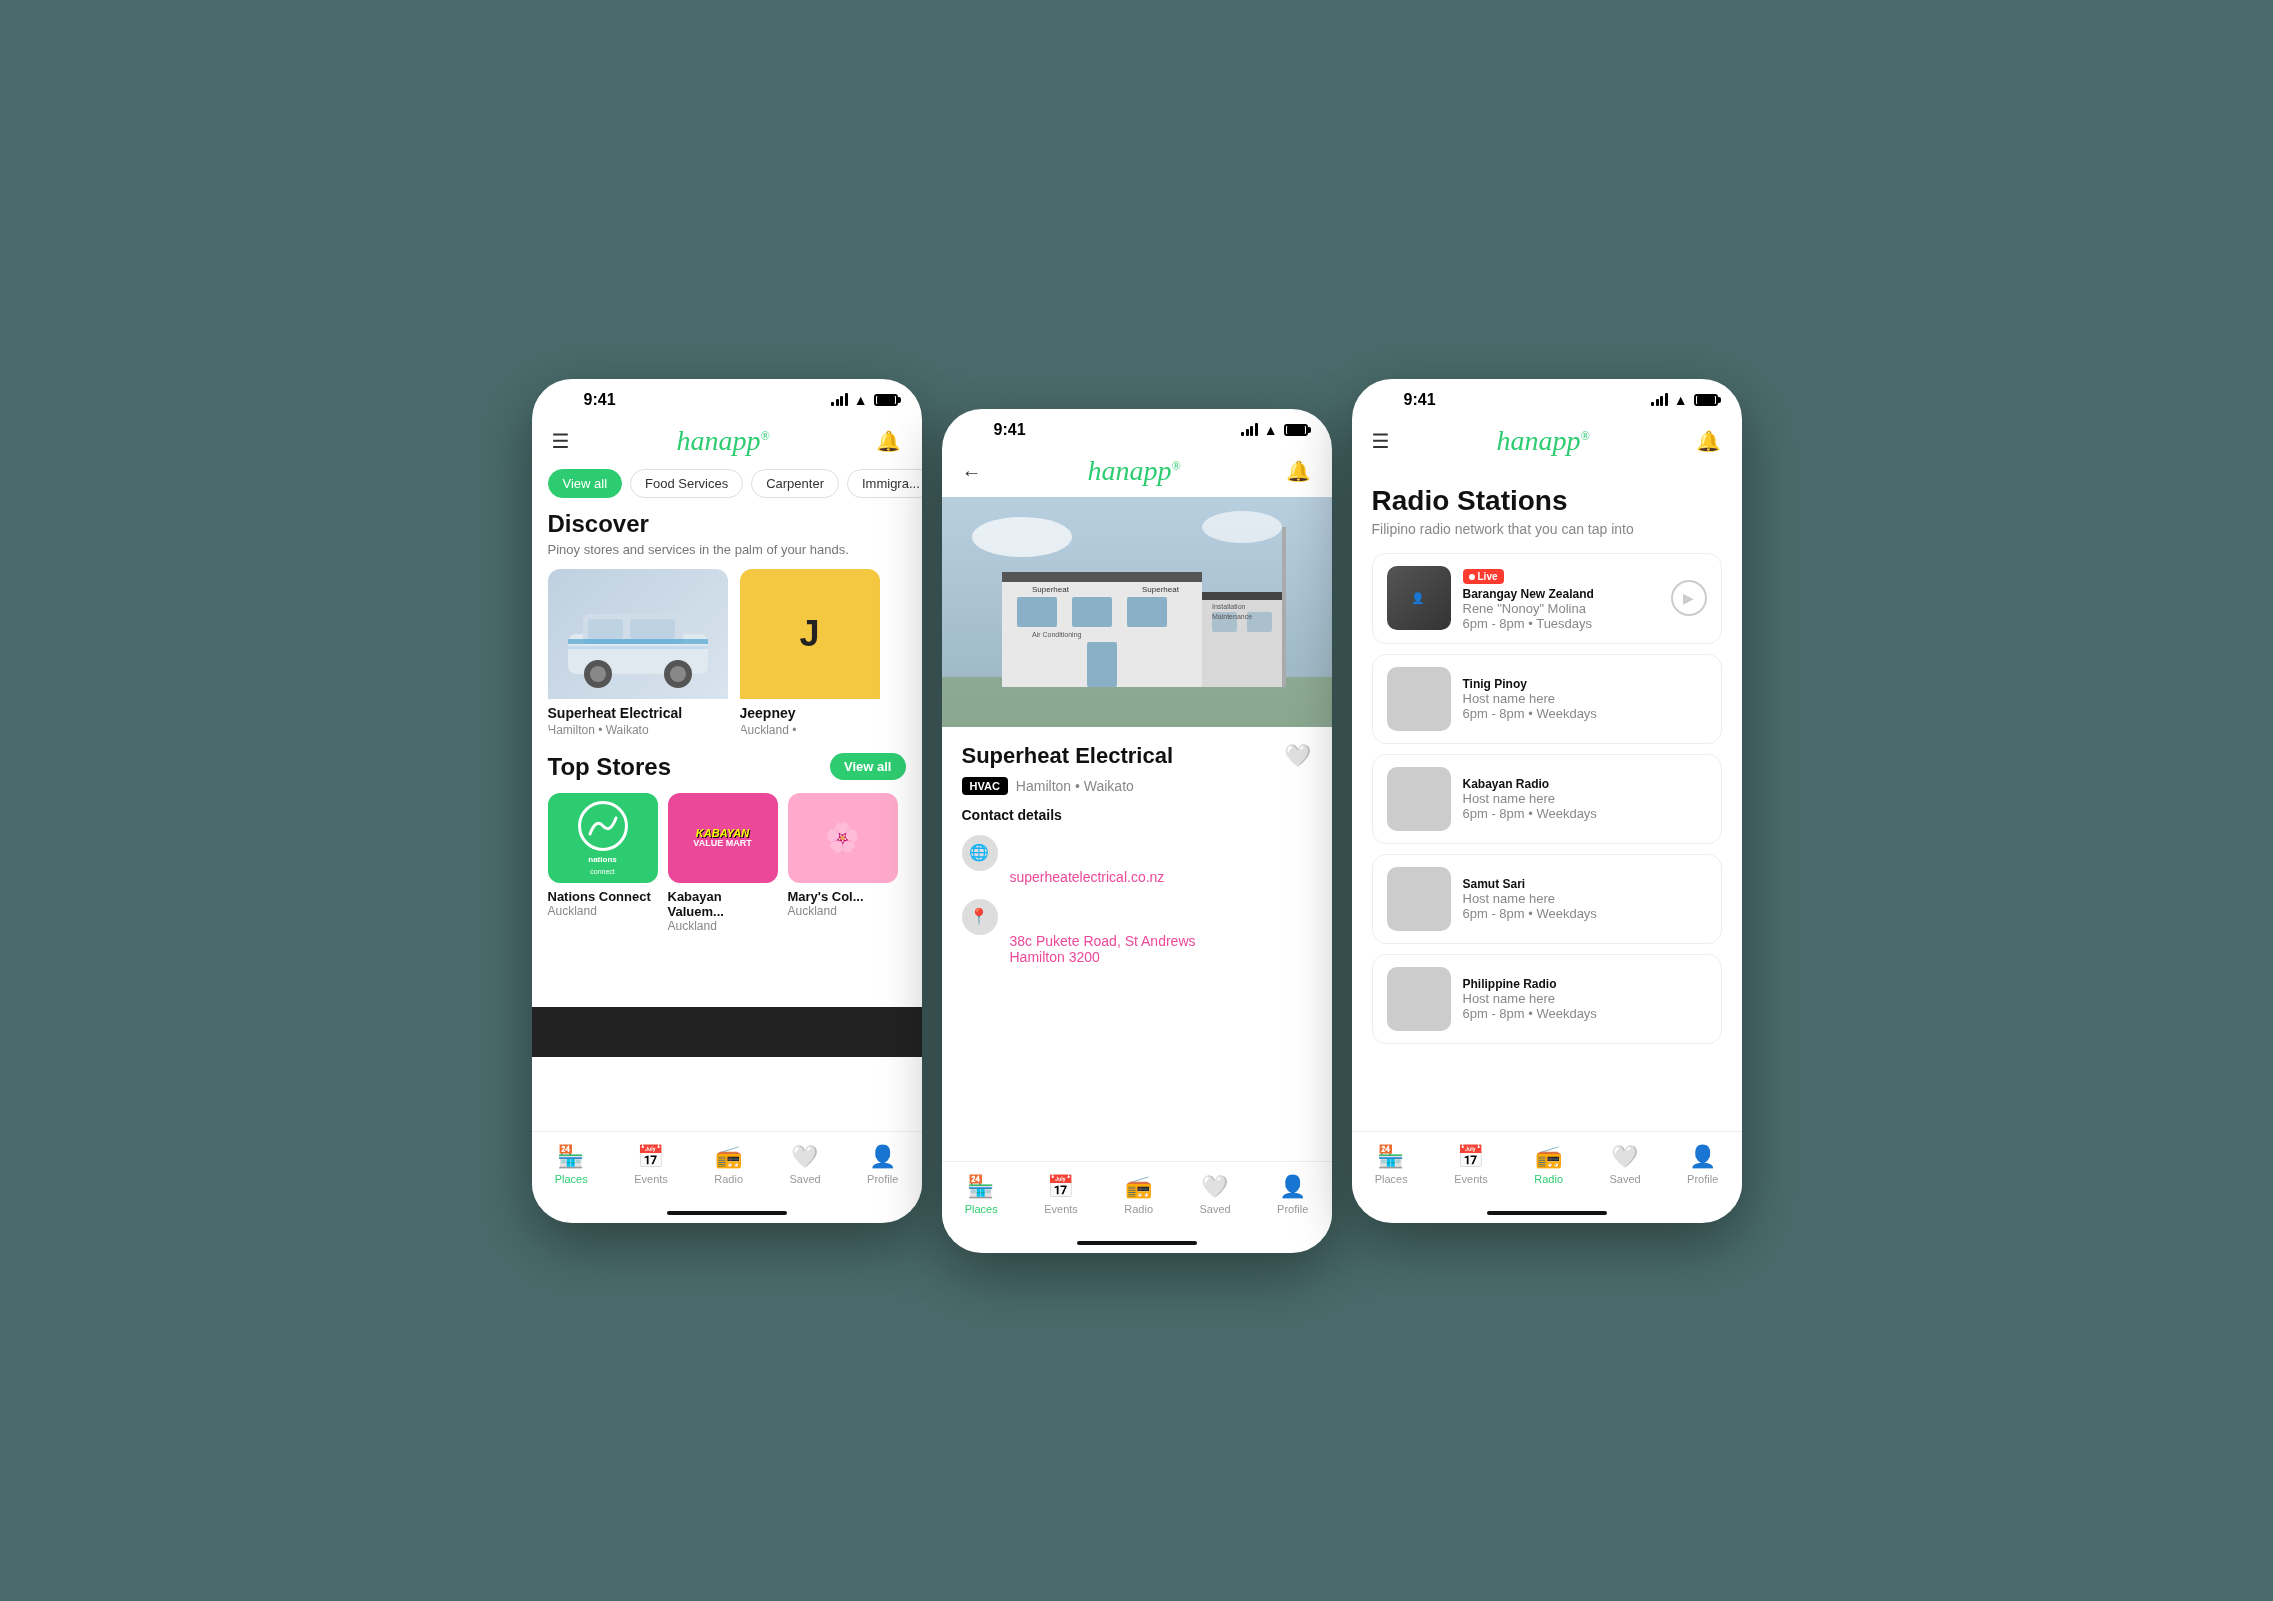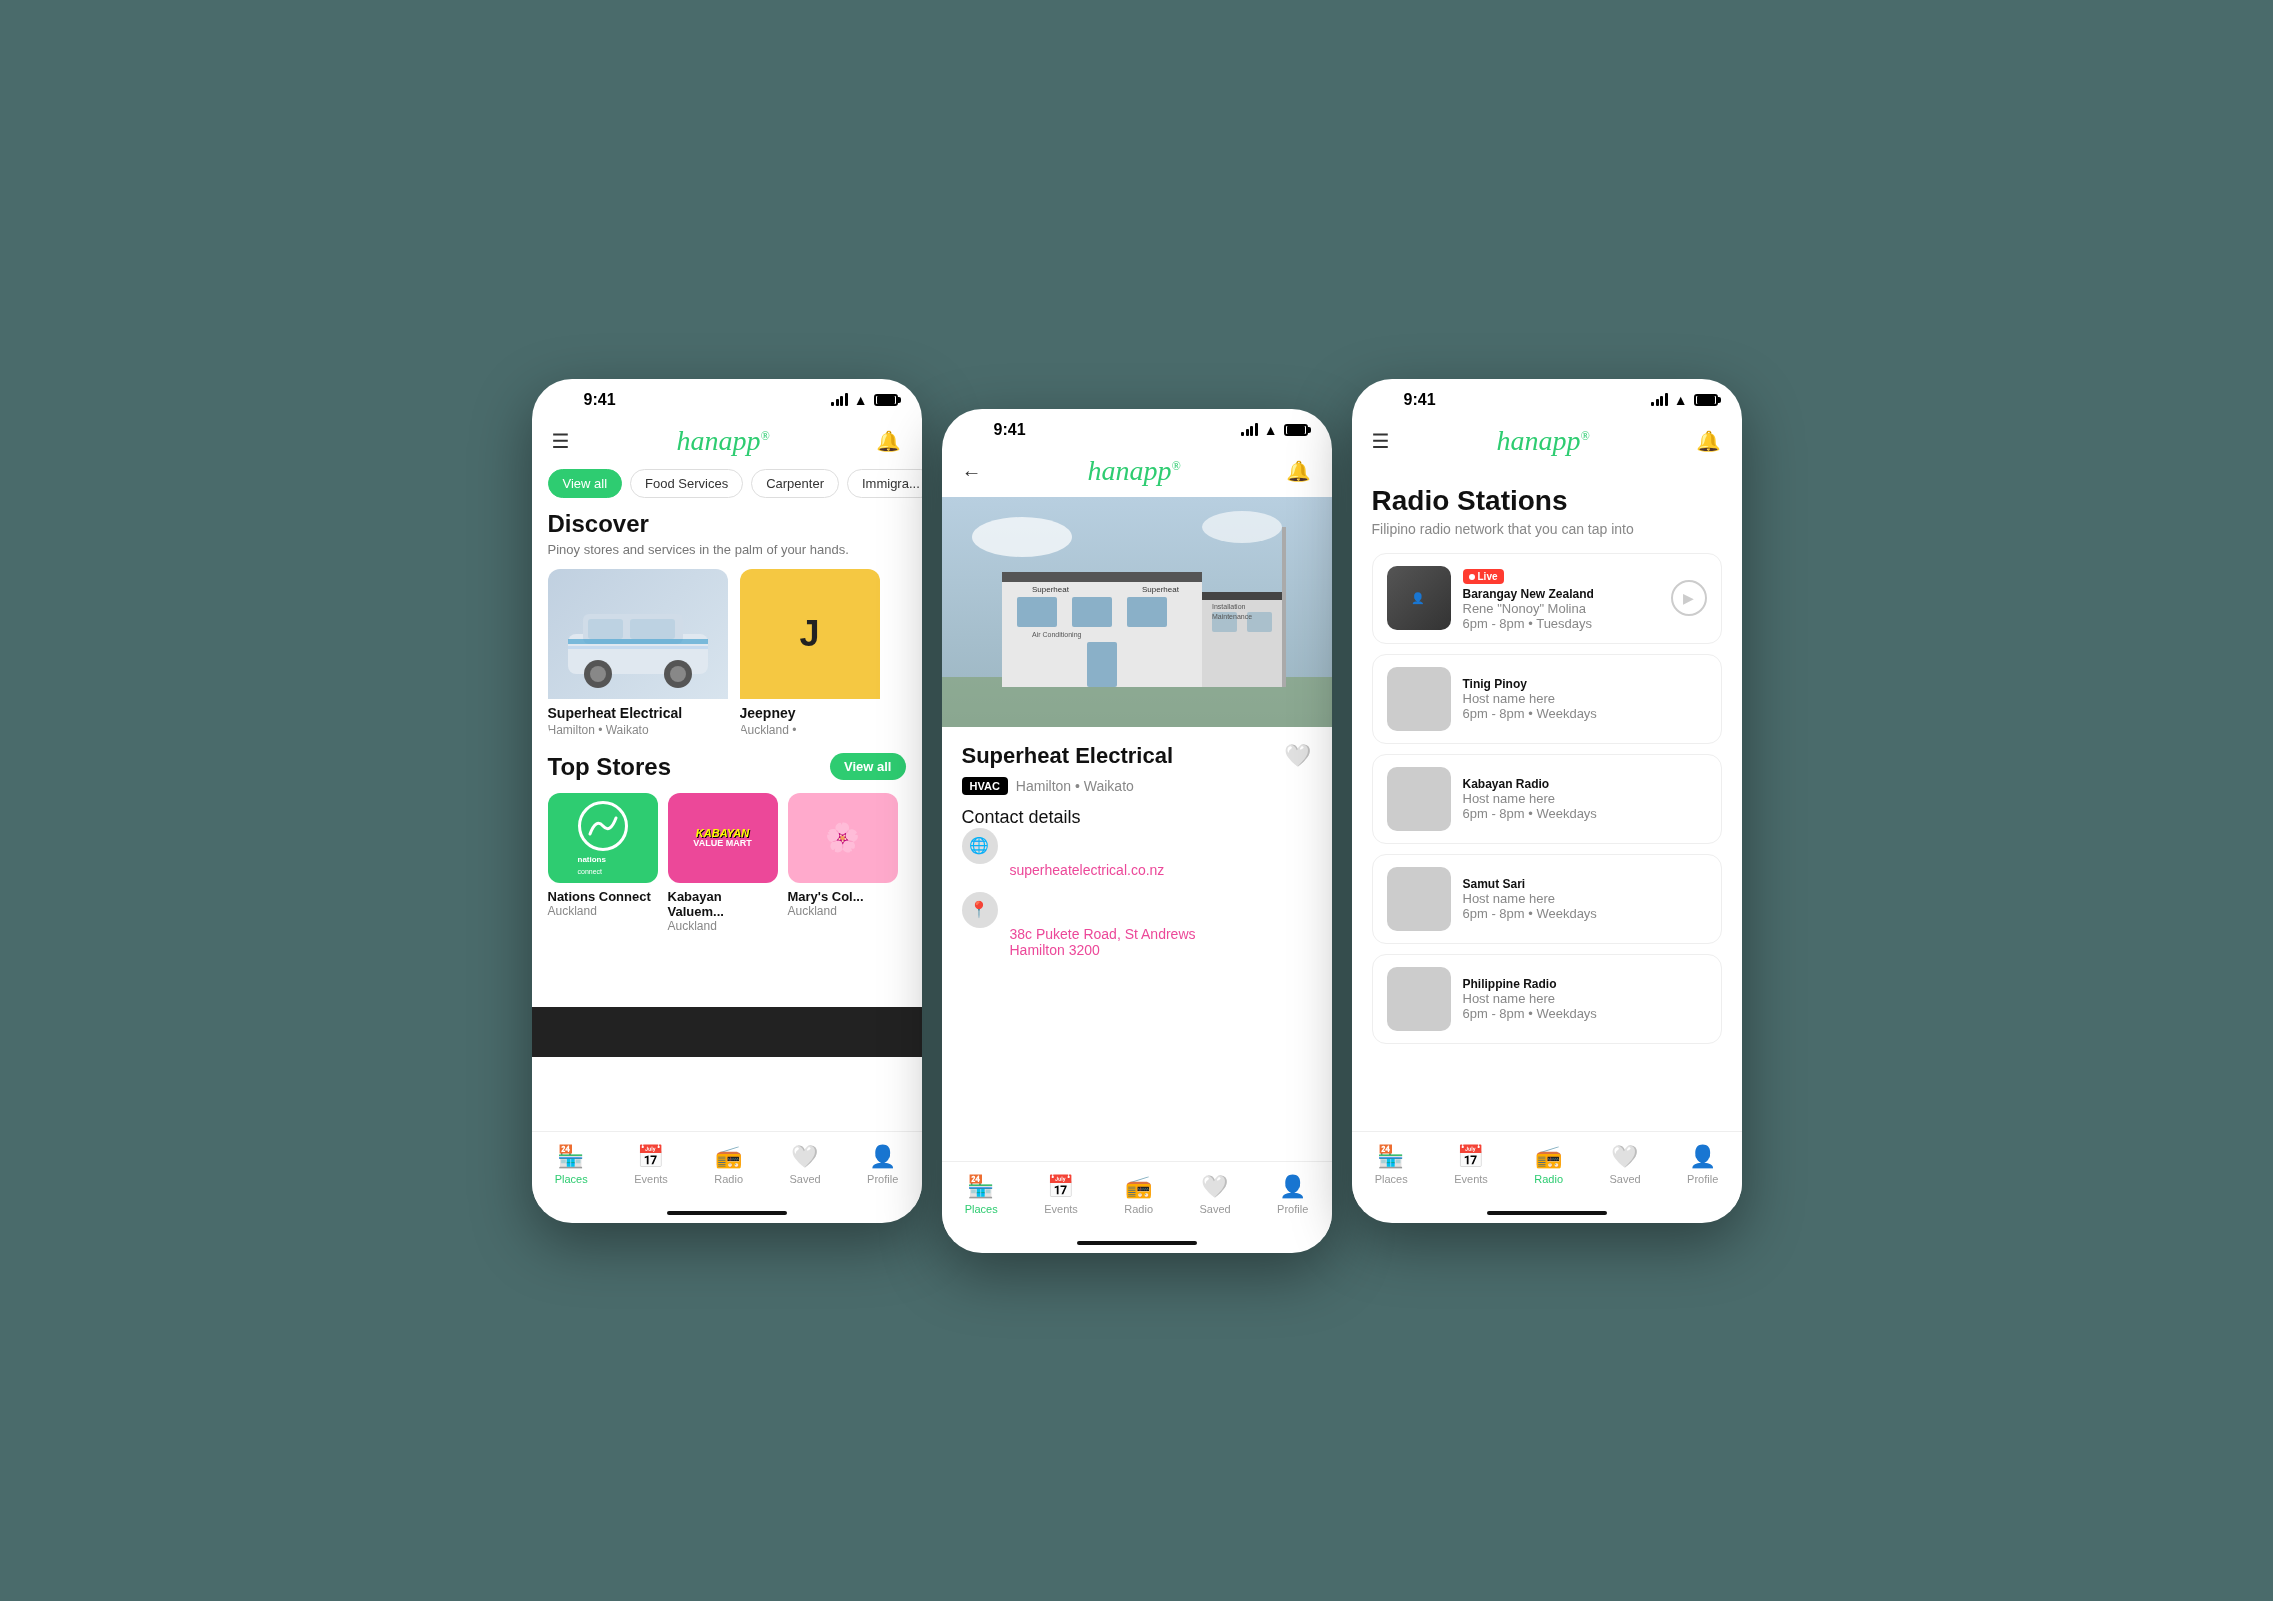--- a/index.html
+++ b/index.html
@@ -201,21 +201,21 @@
     }
     .detail-loc { font-size: 14px; color: #888; }
     .promotion-box {
       background: #e8f8ef;
       border-radius: 10px;
       padding: 24px;
       text-align: center;
       margin-bottom: 16px;
     }
     .promo-text { color: #2ecc71; font-size: 16px; font-weight: 500; }
-    .contact-title { font-size: 18px; font-weight: 400; color: #111; }
+    .contact-title { font-size: 14px; font-weight: 700; color: #111; margin-bottom: 12px; }
     .contact-item { display: flex; align-items: flex-start; gap: 12px; margin-bottom: 14px; }
     .contact-avatar {
       width: 36px; height: 36px; border-radius: 50%; background: #ddd;
       flex-shrink: 0; display: flex; align-items: center; justify-content: center;
     }
     .contact-text { font-size: 14px; color: #ec4899; margin-top: 34px; }
     .heart-icon { font-size: 22px; color: #ccc; }
 
     
     .radio-content { padding: 16px 20px; flex: 1; overflow-y: auto; }
@@ -332,21 +332,21 @@
 
     <div class="top-stores-header">
       <h2 class="section-title" style="padding:0">Top Stores</h2>
       <button class="view-all-btn">View all</button>
     </div>
 
     <div class="stores-grid">
 
       <div class="store-card">
         <div class="store-logo store-logo-nc">
-          <div style="display:flex;align-items:flex-start;justify-content:center;flex-direction:column;gap:4px">
+          <div style="display:flex;align-items:center;justify-content:center;flex-direction:column;gap:4px">
             <div style="width:50px;height:50px;border-radius:50%;border:3px solid white;display:flex;align-items:center;justify-content:center">
               <svg width="30" height="20" viewBox="0 0 30 20" xmlns="http://www.w3.org/2000/svg">
                 <path d="M2,18 Q8,2 15,10 Q22,18 28,2" stroke="white" stroke-width="3" fill="none" stroke-linecap="round"></path>
               </svg>
             </div>
             <span style="font-size:8px;color:white;font-weight:700">nations</span>
             <span style="font-size:7px;color:white">connect</span>
           </div>
         </div>
         <p class="store-name">Nations Connect</p>

